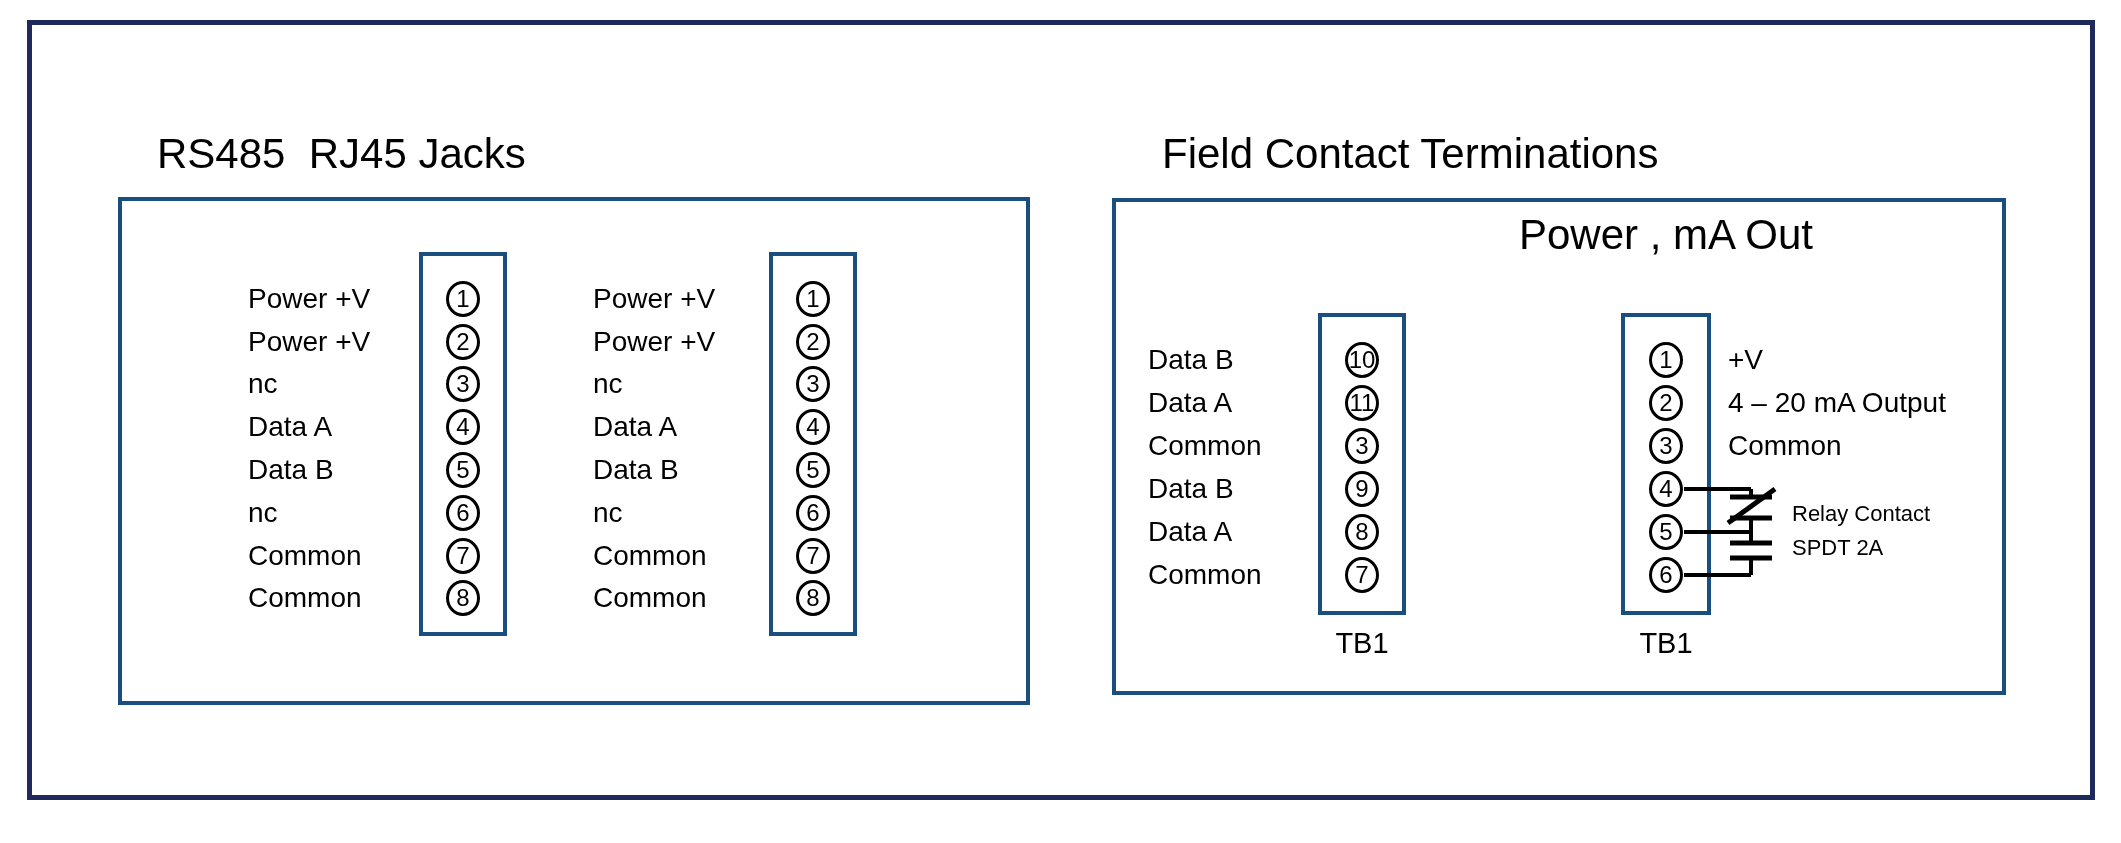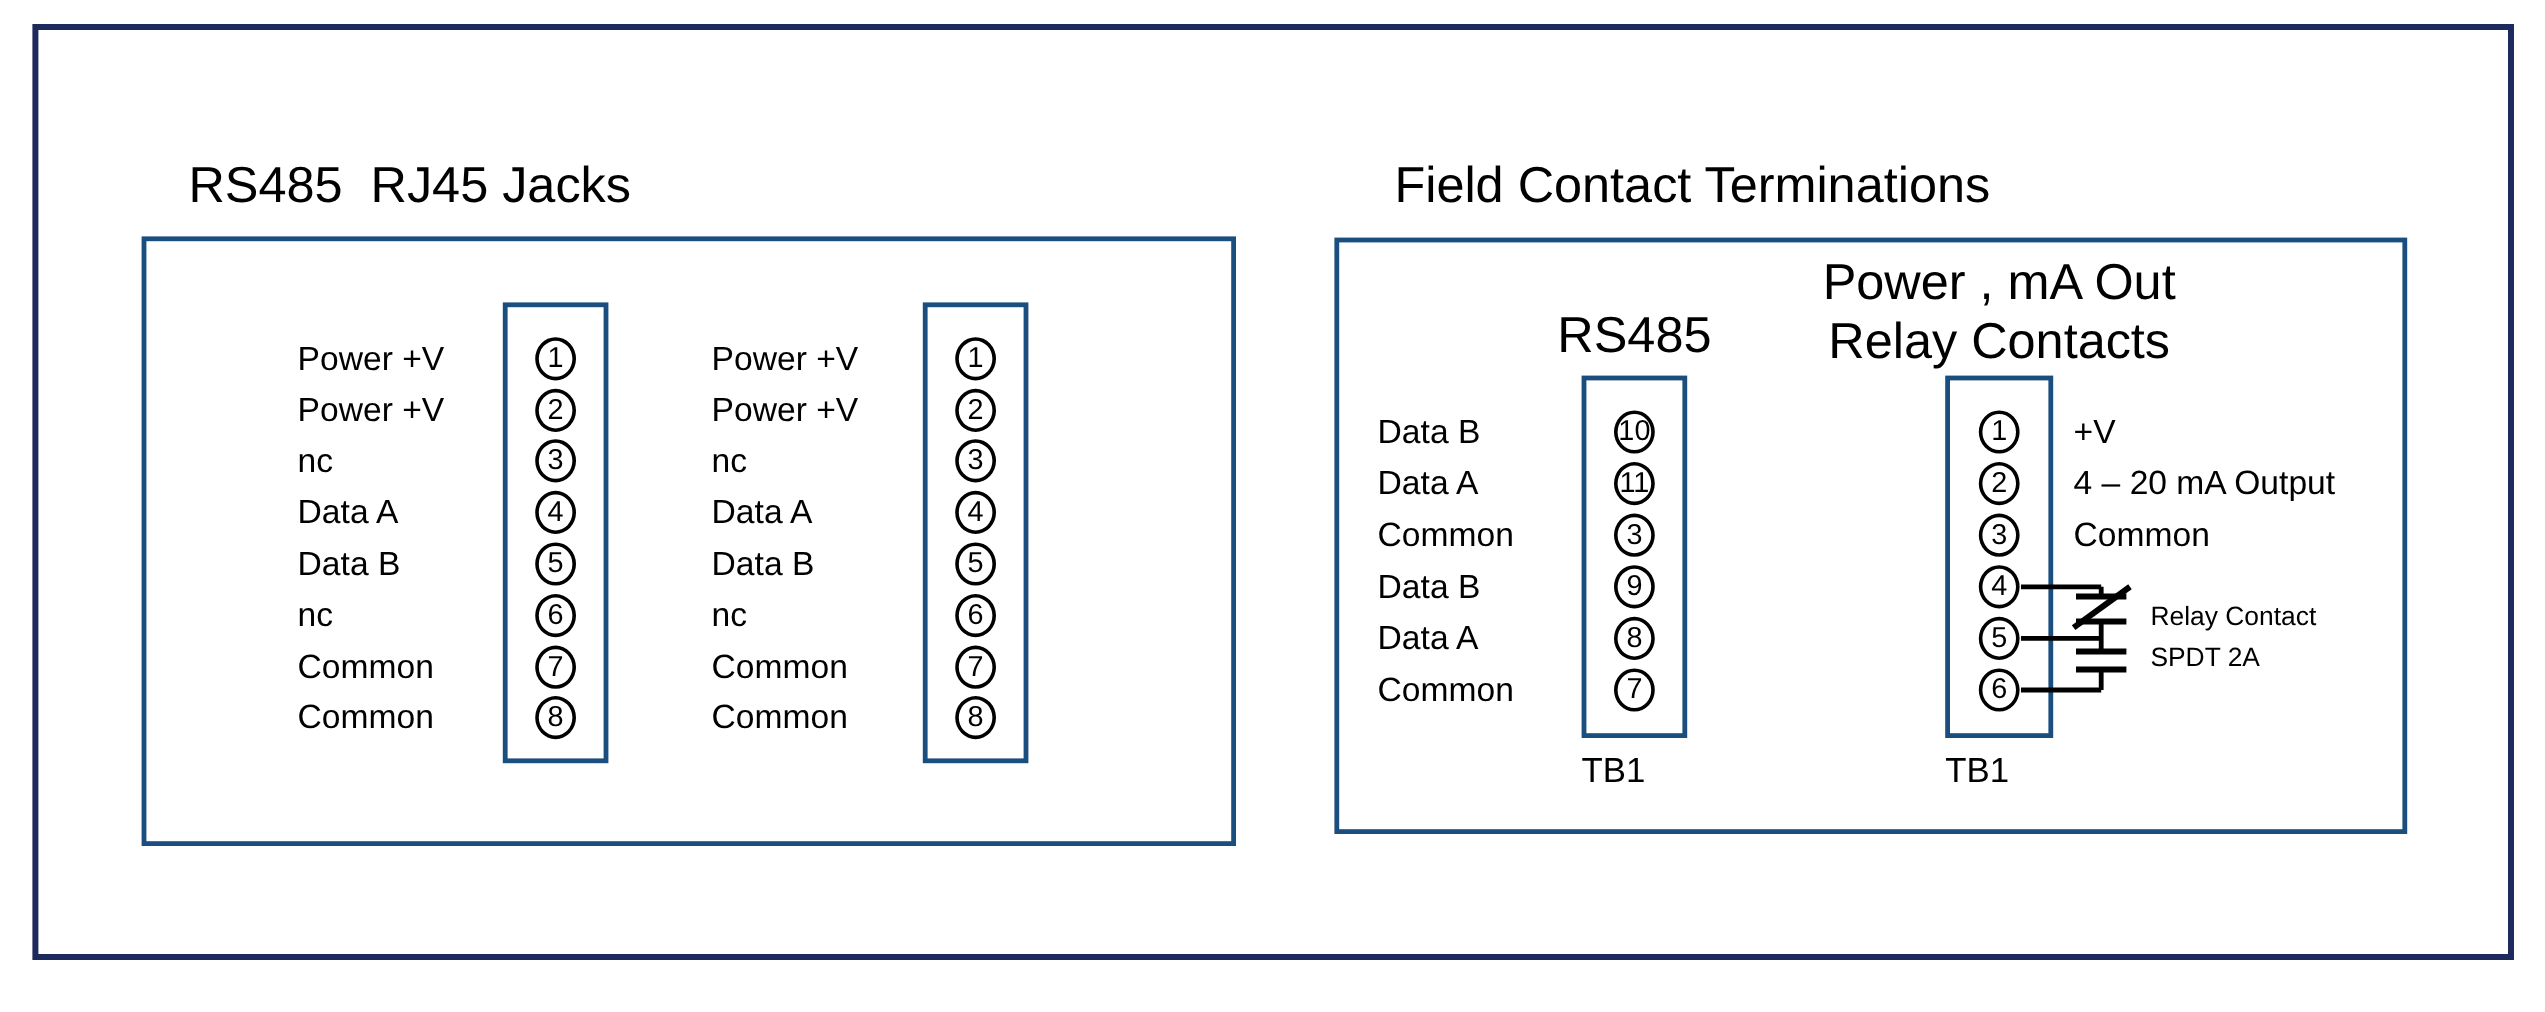--- a/index.html
+++ b/index.html
@@ -44,21 +44,21 @@
   .jack-labels .lrow{height:42.8px}
   .tb-labels{top:338.5px}
   .rs485-labels{left:1148px;width:180px}
   .power-labels{left:1728px;width:290px}
   .tb-labels .lrow{height:43px}
   .lrow{display:flex;align-items:center;font-size:28px;white-space:pre;color:var(--text)}
   .subhead{position:absolute;font-size:42px;text-align:center;color:var(--text)}
   .rs485-head{left:1262px;width:200px;top:255px}
   .power-head{left:1416px;width:500px;top:210px;line-height:49px}
   .power-head div{text-align:center;white-space:pre}
-  .tb1{position:absolute;font-size:29px;text-align:left;color:var(--text)}
+  .tb1{position:absolute;font-size:29px;text-align:center;color:var(--text)}
   .tb1-left{left:1318px;width:88px;top:627px}
   .tb1-right{left:1621px;width:90px;top:627px}
   .relay-label{position:absolute;font-size:22px;white-space:pre;color:var(--text)}
   .relay-l1{left:1792px;top:501px}
   .relay-l2{left:1792px;top:535px}
   .relay-svg{position:absolute;left:1684px;top:480px;z-index:1}
 </style>
 </head>
 <body>
 
@@ -176,24 +176,22 @@
       </div>
     <div class="prow">
         <div class="pin">
           <span>8</span>
         </div>
       </div>
   </div>
 
   <div class="box right-box"></div>
 
-  <div class="subhead rs485-head">RS485</div>
   <div class="subhead power-head">
     <div>Power , mA Out</div>
-    <div>Relay Contacts</div>
   </div>
 
   <div class="labels tb-labels rs485-labels">
     <div class="lrow">Data B</div>
     <div class="lrow">Data A</div>
     <div class="lrow">Common</div>
     <div class="lrow">Data B</div>
     <div class="lrow">Data A</div>
     <div class="lrow">Common</div>
   </div>

